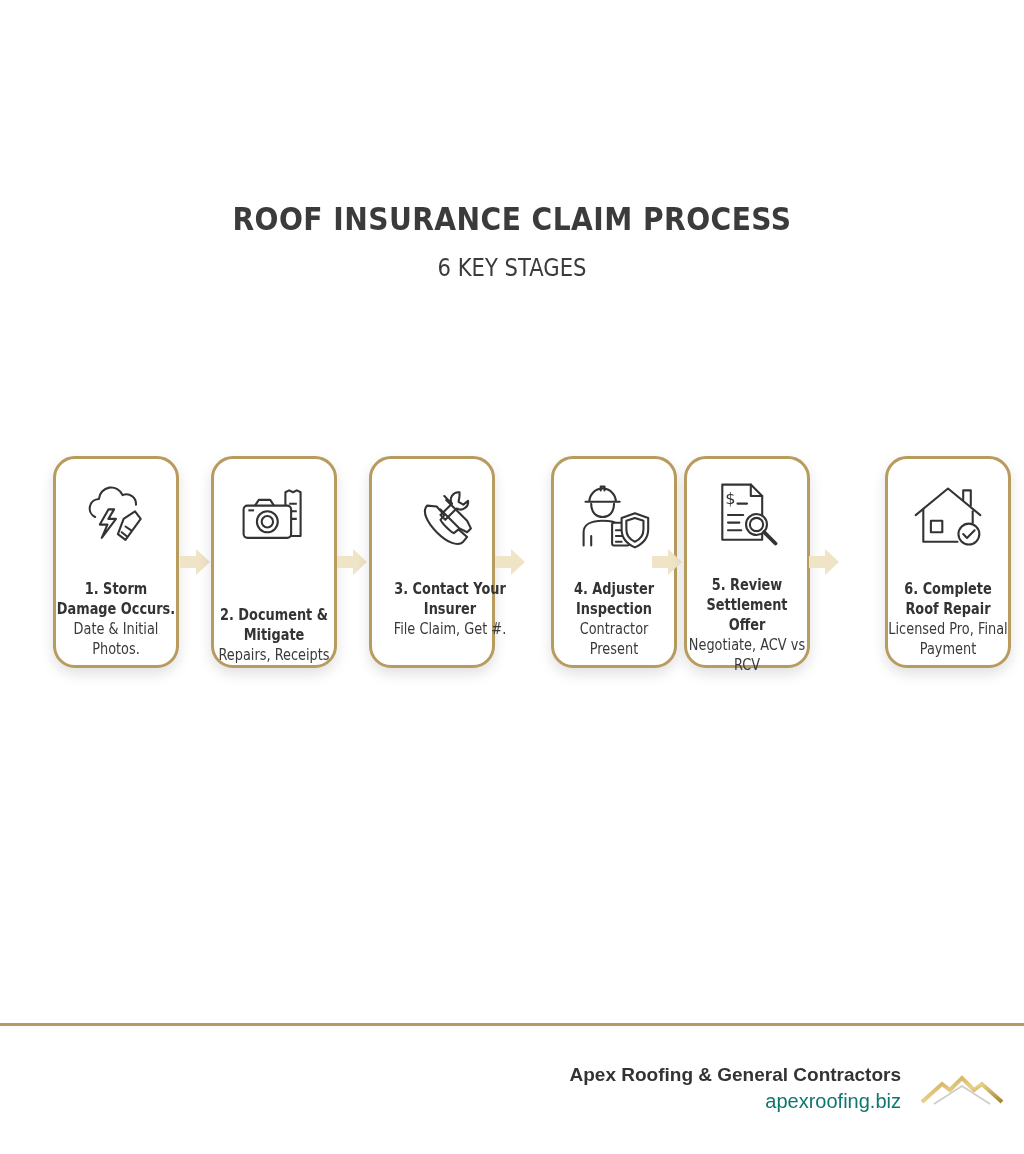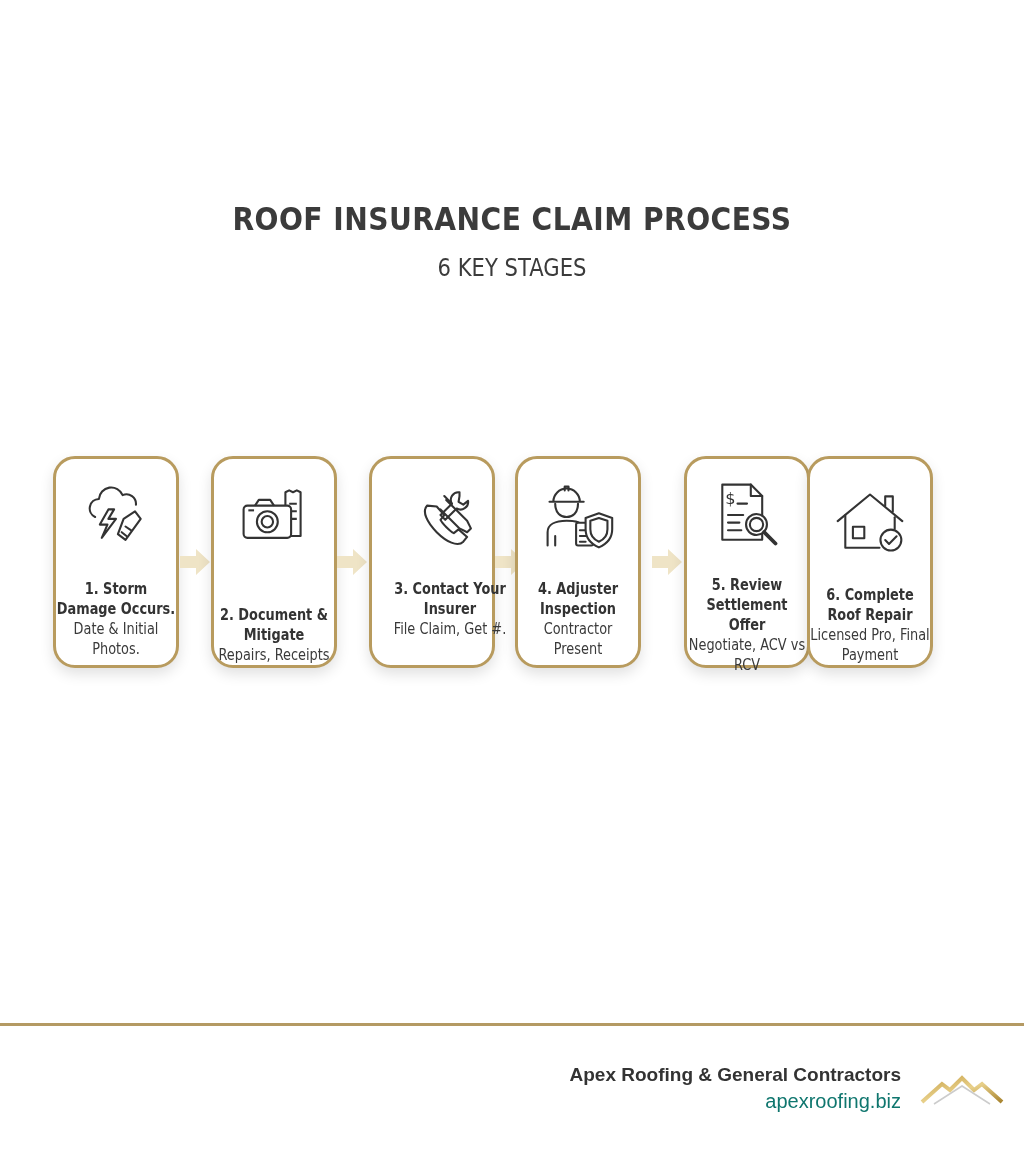--- a/index.html
+++ b/index.html
@@ -118,21 +118,21 @@
       <span class="d">File Claim, Get #.</span>
     </div>
   </div>
 
   <div class="arrow" style="left:495px;">
     <svg viewBox="0 0 30 26">
         <path d="M0 7 h16 v-7 l14 13 l-14 13 v-7 h-16 z" fill="#efe4c6"></path>
       </svg>
   </div>
 
-  <div class="card" style="left:515px;">
+  <div class="card" style="left:551px;">
     <div class="icon">
       <svg viewBox="0 0 80 80" fill="none" stroke="#333" stroke-width="2.2" stroke-linejoin="round" stroke-linecap="round">
         <path d="M14 24 a14 14 0 0 1 28 0 z M10 24 h36"></path>
         <path d="M26 12 v-4 h4 v4"></path>
         <path d="M16 26 c0 10 6 14 12 14 s12-4 12-14"></path>
         <path d="M8 70 v-14 c0-8 8-12 20-12 s14 3 14 3 M16 60 v10"></path>
         <rect x="38" y="46" width="18" height="24" rx="2" fill="#fff"></rect>
         <path d="M42 54 h10 M42 60 h10 M42 66 h6"></path>
         <path d="M62 36 l14 5 v12 c0 10-7 16-14 19 c-7-3-14-9-14-19 v-12 z" fill="#fff"></path>
         <path d="M62 41 l9 3 v9 c0 7-4 11-9 13 c-5-2-9-6-9-13 v-9 z"></path>
@@ -168,21 +168,21 @@
       <span class="d">Negotiate, ACV vs RCV</span>
     </div>
   </div>
 
   <div class="arrow" style="left:809px;">
     <svg viewBox="0 0 30 26">
         <path d="M0 7 h16 v-7 l14 13 l-14 13 v-7 h-16 z" fill="#efe4c6"></path>
       </svg>
   </div>
 
-  <div class="card" style="left:807px;justify-content:flex-end;">
+  <div class="card" style="left:885px;">
     <div class="icon">
       <svg viewBox="0 0 80 80" fill="none" stroke="#333" stroke-width="2.2" stroke-linejoin="round" stroke-linecap="round">
         <path d="M6 38 l34-28 l34 28"></path>
         <path d="M56 22 v-10 h8 v16"></path>
         <path d="M14 32 v34 h36"></path>
         <path d="M66 34 v12"></path>
         <rect x="22" y="44" width="12" height="12"></rect>
         <circle cx="62" cy="58" r="11" fill="#fff"></circle>
         <path d="M56 58 l4 4 l8-8"></path>
       </svg>

